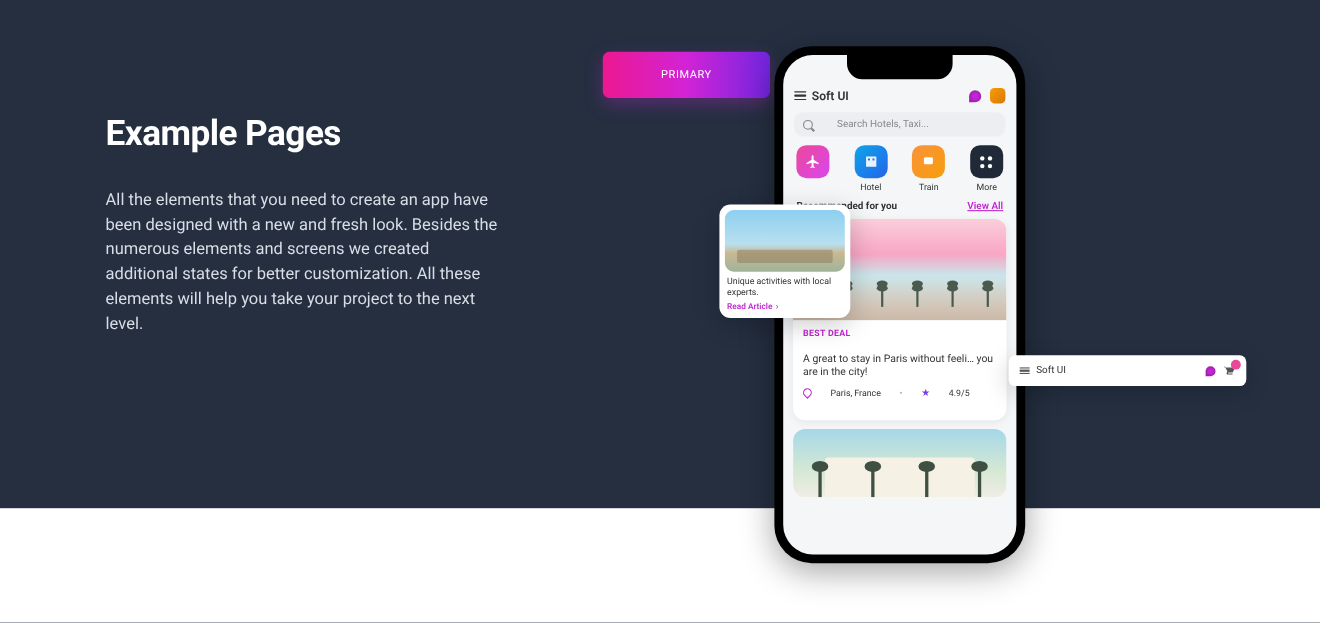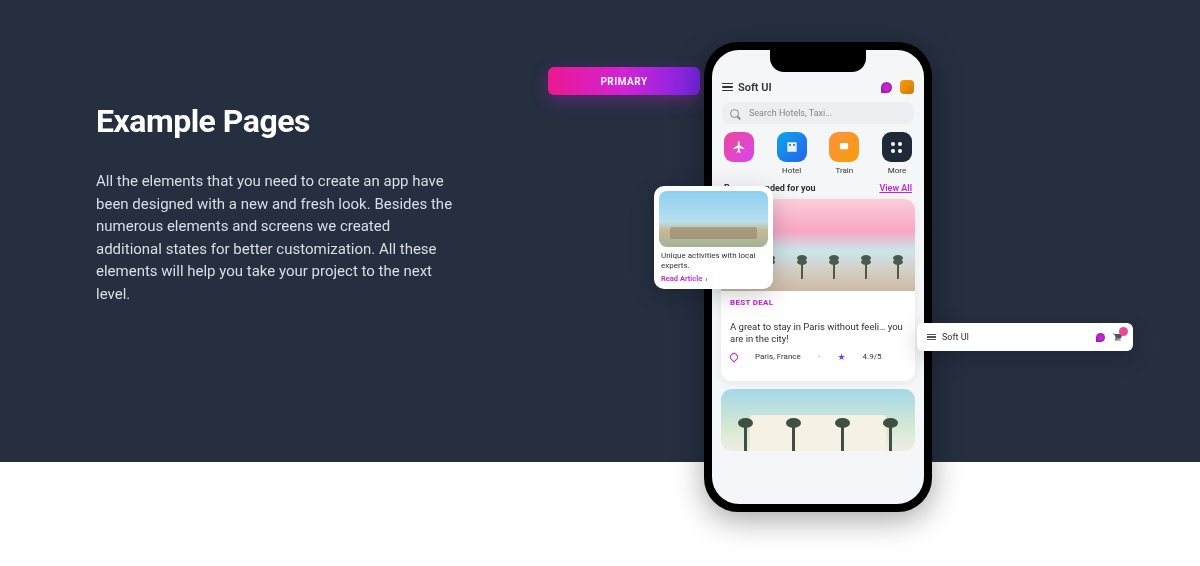--- a/index.html
+++ b/index.html
@@ -14,21 +14,21 @@
 .notch { position: absolute; top: 0; left: 50%; transform: translateX(-50%); width: 96px; height: 22px; background: #000; border-bottom-left-radius: 14px; border-bottom-right-radius: 14px; z-index: 5; }
 
 .app-header { display: flex; align-items: center; justify-content: space-between; padding: 6px 10px 4px; font-size: 11px; color: #333; }
 .app-header .left { display:flex; align-items:center; gap:5px; font-weight:600; }
 .hamburger { display:inline-flex; flex-direction:column; gap:2px; }
 .hamburger span { display:block; width:11px; height:1.5px; background:#333; border-radius:1px; }
 .app-header .right { display:flex; align-items:center; gap:8px; }
 .ico-bell { width: 11px; height: 11px; background: radial-gradient(circle,#c026d3 30%,#a21caf 70%); border-radius:50% 50% 50% 0; position:relative; }
 .avatar { width:14px; height:14px; border-radius:4px; background: linear-gradient(135deg,#f59e0b,#d97706); }
 
-.search-bar { margin: 4px 10px 8px; background:#eceef1; border-radius:8px; height:22px; display:flex; align-items:center; padding:0 8px; gap:10px; }
+.search-bar { margin: 4px 10px 8px; background:#eceef1; border-radius:8px; height:22px; display:flex; align-items:center; padding:0 8px; gap:22px; }
 .search-bar .mag { width:9px; height:9px; border:1.5px solid #888; border-radius:50%; position:relative; }
 .search-bar .mag::after { content:""; position:absolute; width:4px; height:1.5px; background:#888; bottom:-2px; right:-3px; transform:rotate(45deg); }
 .search-bar span { font-size:9px; color:#888; }
 
 .cat-row { display:flex; justify-content:space-between; padding:0 12px 8px; }
 .cat { display:flex; flex-direction:column; align-items:center; gap:4px; font-size:8px; color:#333; }
 .cat .tile { width:30px; height:30px; border-radius:9px; display:flex; align-items:center; justify-content:center; }
 .tile.flight { background:linear-gradient(135deg,#ec4899,#d946ef); }
 .tile.hotel { background:linear-gradient(135deg,#0ea5e9,#2563eb); }
 .tile.train { background:linear-gradient(135deg,#fb923c,#f59e0b); }
@@ -57,21 +57,21 @@
 .dot { color:#aaa; }
 
 .big-card2 { margin:0 9px; border-radius:11px; overflow:hidden; }
 .big-img2 { height:62px; background:linear-gradient(180deg,#a5d8e8 0%,#d4e8d4 60%,#f0ede4 100%); position:relative; }
 .big-img2 .bld { position:absolute; bottom:0; left:15%; width:70%; height:36px; background:#f6f1e5; border-top-left-radius:3px; border-top-right-radius:3px; }
 .palms2 { position:absolute; bottom:0; left:0; right:0; display:flex; justify-content:space-around; }
 .palms2 span { width:3px; height:30px; background:#3f5043; position:relative; }
 .palms2 span::before { content:""; position:absolute; top:-3px; left:-6px; width:15px; height:10px; background:#3f5043; border-radius:50%; }
 
 
-.badge-primary { position:absolute; left:548px; top:47px; width:152px; height:28px; border-radius:6px; background:linear-gradient(90deg,#ec1890,#d223d6,#7226e0); color:#fff; font-size:10px; font-weight:700; letter-spacing:0.5px; display:flex; align-items:center; justify-content:center; box-shadow:0 6px 16px rgba(180,40,200,0.35);margin-top:20px; }
+.badge-primary { position:absolute; left:548px; top:47px; width:152px; height:42px; border-radius:6px; background:linear-gradient(90deg,#ec1890,#d223d6,#7226e0); color:#fff; font-size:10px; font-weight:400; letter-spacing:0.5px; display:flex; align-items:center; justify-content:center; box-shadow:0 6px 16px rgba(180,40,200,0.35); }
 
 
 .float-card { position:absolute; left:654px; top:186px; width:119px; background:#fff; border-radius:10px; box-shadow:0 6px 24px rgba(0,0,0,0.2); overflow:hidden; padding-bottom:6px; }
 .float-card .photo { height:56px; background:linear-gradient(180deg,#8dcff0 0%,#b8e0ef 55%,#c9b891 70%,#9fb49a 100%); position:relative; border-radius:8px; margin:5px 5px 4px; }
 .float-card .photo::after { content:""; position:absolute; bottom:8px; left:10%; right:10%; height:12px; background:#7d6a52; opacity:0.4; border-radius:2px; }
 .float-card .cap { font-size:8px; color:#333; padding:0 7px; line-height:1.25; }
 .float-card .read { font-size:7.5px; color:#c026d3; font-weight:600; padding:3px 7px 0; display:flex; align-items:center; gap:3px; }
 .float-card .read .chev { font-size:8px; }
 
 

